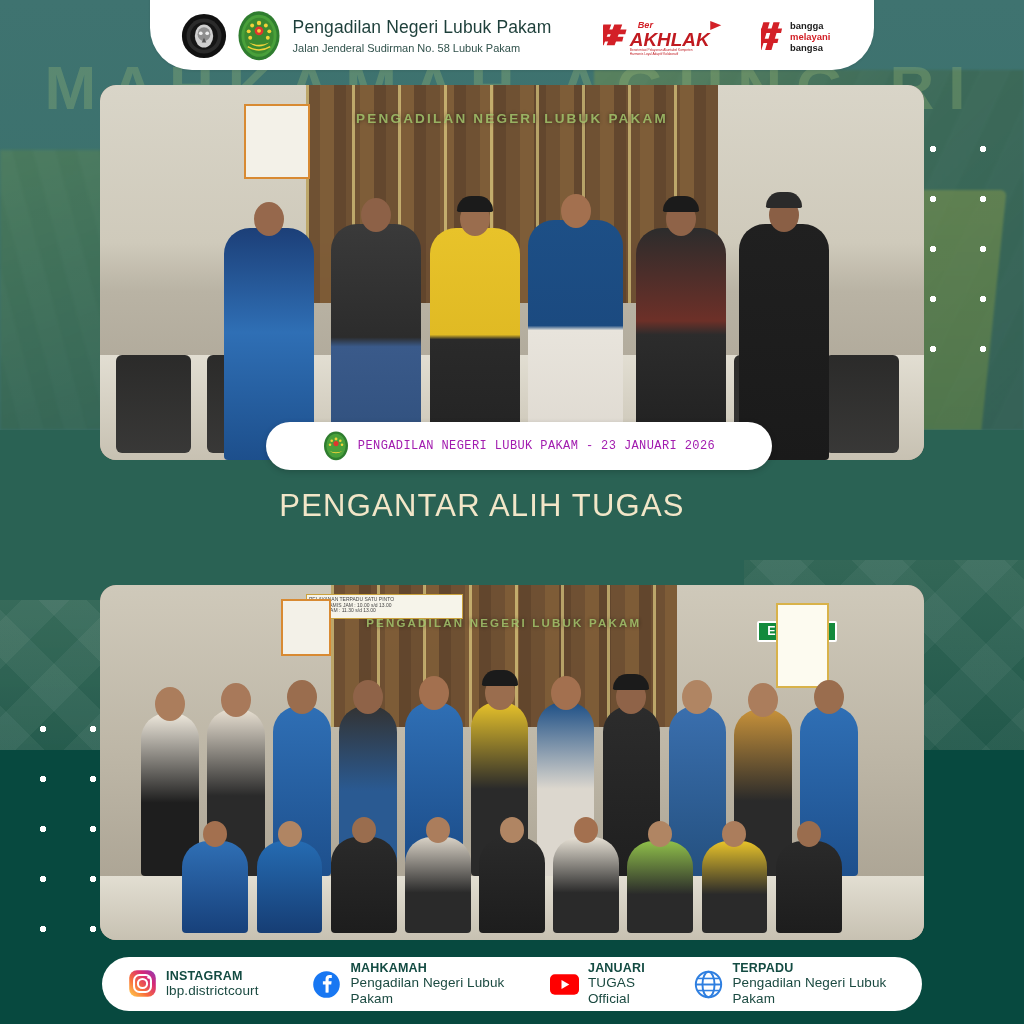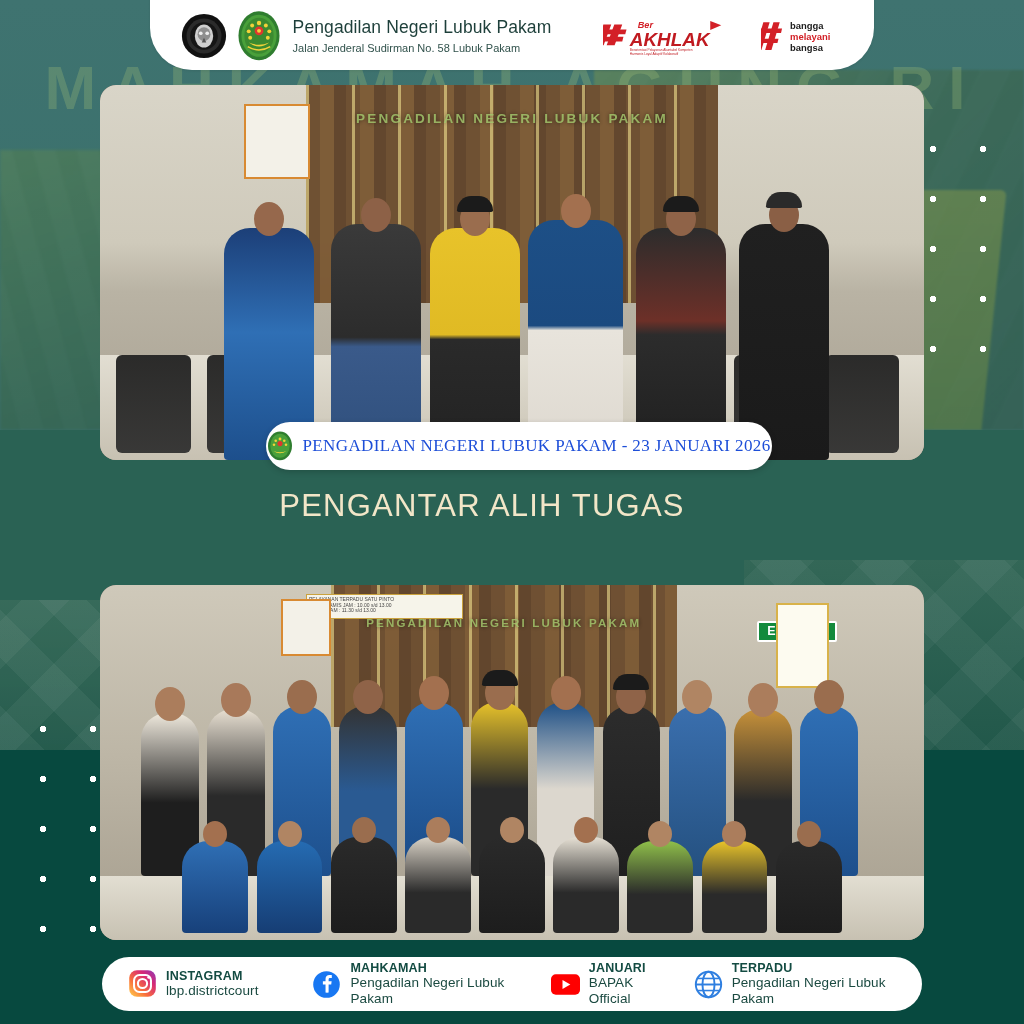--- a/index.html
+++ b/index.html
@@ -178,22 +178,22 @@
 
   
   .caption-pill {
     position:absolute; left:266px; top:422px; width:506px; height:48px;
     background:#ffffff; border-radius:26px;
     display:flex; align-items:center; justify-content:center; gap:9px;
     box-shadow:0 2px 6px rgba(0,0,0,.18);
   }
   .caption-pill .logo { width:26px; height:30px; flex:none; }
   .caption-text {
-    font-size:17px; color:#1d4ed8; letter-spacing:.4px; white-space:nowrap;
-    font-family:Liberation Serif, serif;
+    font-size:12px; color:#a21caf; letter-spacing:.4px; white-space:nowrap;
+    font-family:Liberation Mono, monospace;
   }
 
   
   .title-block {
     position:absolute; left:0; top:486px; width:964px; text-align:center;
     color:#f2e6c8;
   }
   .title-1 { font-size:31px; letter-spacing:1.2px; line-height:1.32; }
   .title-2 { font-size:31px; letter-spacing:1.0px; line-height:1.32; }
 
@@ -467,21 +467,21 @@
       </div>
     </div>
 
     <div class="soc soc-yt">
       <svg class="soc-icon" viewBox="0 0 48 34">
         <rect x="0" y="0" width="48" height="34" rx="8" fill="#ff0000"></rect>
         <path d="M19 9.5 L32 17 L19 24.5 z" fill="#fff"></path>
       </svg>
       <div class="soc-txt">
         <span class="soc-title">JANUARI</span>
-        <span class="soc-val">BAPAK Official</span>
+        <span class="soc-val">TUGAS Official</span>
       </div>
     </div>
 
     <div class="soc soc-web">
       <svg class="soc-icon" viewBox="0 0 48 48">
         <circle cx="24" cy="24" r="21" fill="none" stroke="#2f7fe0" stroke-width="3.2"></circle>
         <ellipse cx="24" cy="24" rx="10" ry="21" fill="none" stroke="#2f7fe0" stroke-width="3.2"></ellipse>
         <line x1="3" y1="24" x2="45" y2="24" stroke="#2f7fe0" stroke-width="3.2"></line>
         <line x1="6.5" y1="14" x2="41.5" y2="14" stroke="#2f7fe0" stroke-width="2.6"></line>
         <line x1="6.5" y1="34" x2="41.5" y2="34" stroke="#2f7fe0" stroke-width="2.6"></line>

